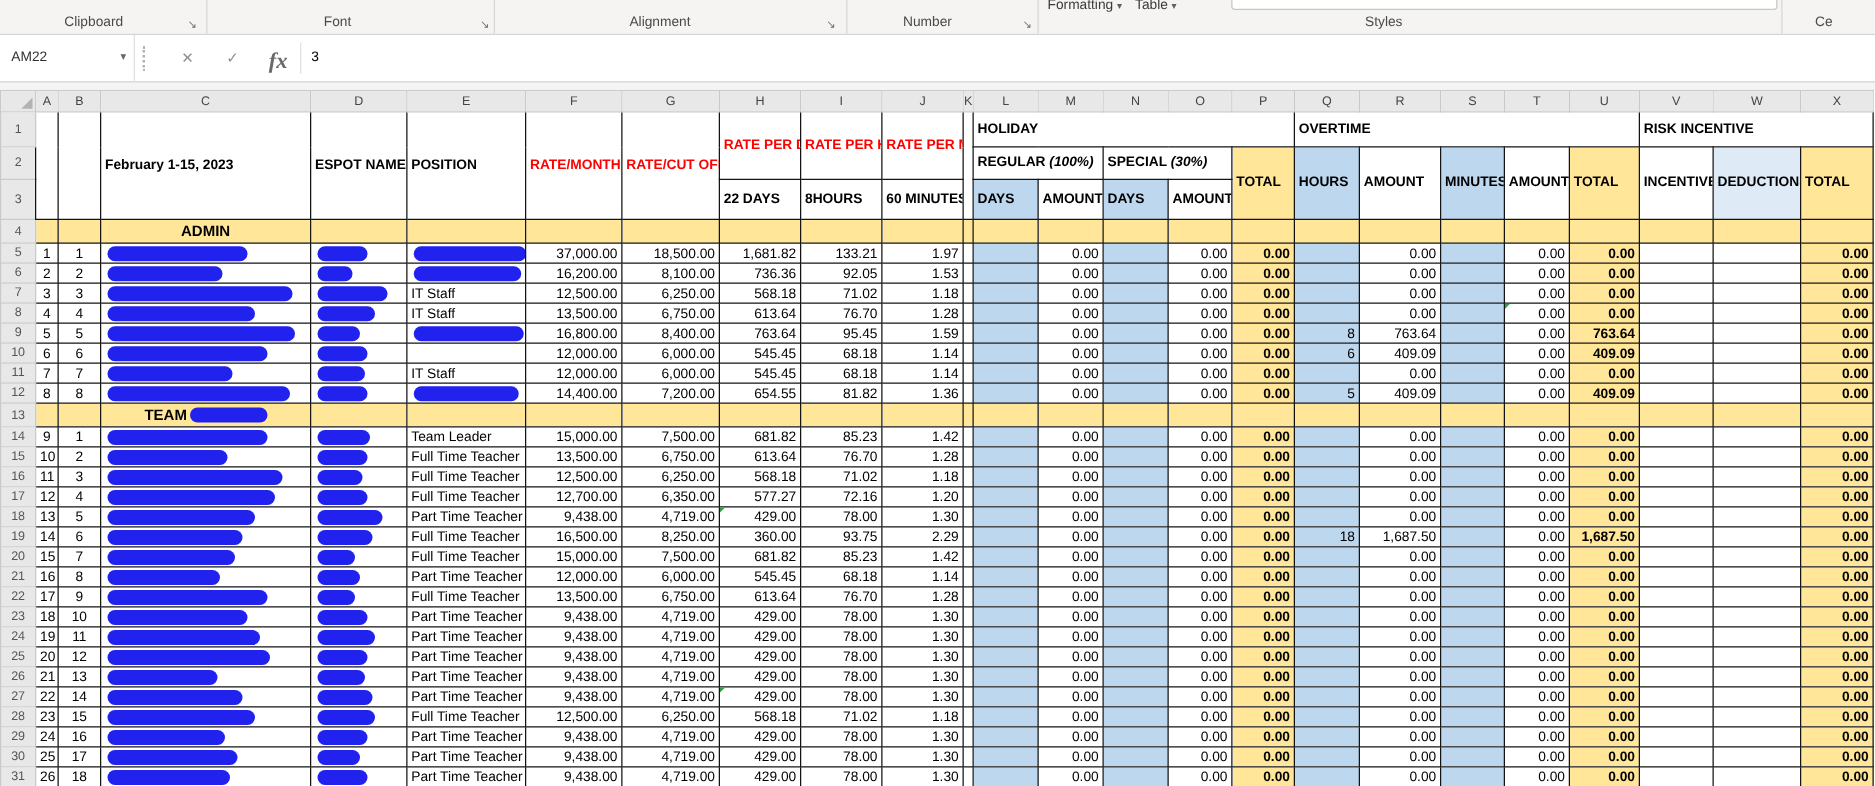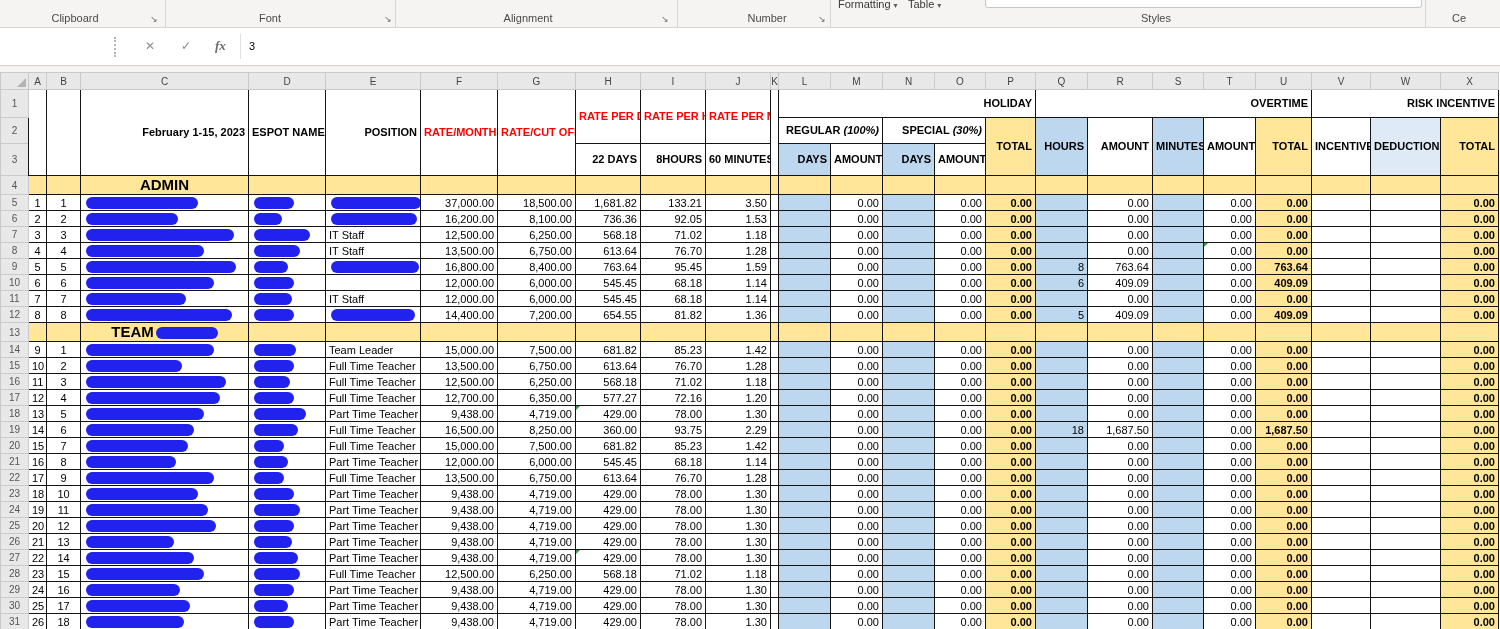--- a/index.html
+++ b/index.html
@@ -19,21 +19,21 @@
   .rb-part .arr { font-size:8px; margin-left:3px; color:#605e5c; }
   .rb-gallery { position:absolute; left:985px; top:-9px; width:437px; height:17px; background:#fff; border:1px solid #c8c6c4; border-radius:3px; }
   
   .fbar { position:relative; height:38px; background:#ffffff; border-bottom:1px solid #cfcfcf; }
   .namebox { position:absolute; left:0; top:0; bottom:0; width:108px; border-right:1px solid #e1dfdd; font-size:11px; color:#333; }
   .namebox .nb-val { position:absolute; left:9px; top:12px; }
   .nb-arrow { position:absolute; right:6px; top:12px; font-size:9px; color:#666; }
   .fb-dots { position:absolute; left:114px; top:9px; height:20px; width:1px; border-left:2px dotted #b5b3b1; }
   .fb-x { position:absolute; left:145px; top:11px; font-size:12px; color:#8f8f8f; }
   .fb-check { position:absolute; left:181px; top:11px; font-size:12px; color:#8f8f8f; }
-  .fb-fx { position:absolute; left:215px; top:10px; font-family:"Liberation Serif", serif; font-style:italic; font-weight:bold; font-size:13px; color:#6a6a6a; }
+  .fb-fx { position:absolute; left:215px; top:10px; font-family:"Liberation Serif", serif; font-style:italic; font-weight:bold; font-size:18px; color:#6a6a6a; }
   .fb-sep { position:absolute; left:240px; top:6px; bottom:6px; width:1px; background:#e1dfdd; }
   .fb-input { position:absolute; left:249px; top:12px; font-size:11px; color:#000; }
   .gstrip { height:6px; background:#f5f4f2; }
   
   table.sheet { border-collapse:collapse; table-layout:fixed; width:1498px; }
   th.colhdr, th.corner {
     height:17px; background:#e8e8e8; border:1px solid #c9c9c9;
     font-size:10px; font-weight:normal; color:#444; text-align:center;
     padding:0; overflow:hidden; position:relative;
   }
@@ -41,22 +41,22 @@
     border-left:9px solid transparent; border-bottom:9px solid #b5b3b1; }
   td.rn { background:#e8e8e8; border:1px solid #c9c9c9; font-size:10px; color:#555; text-align:center; padding:0; overflow:hidden; }
   td.c { border:1px solid #141414; font-size:11px; padding:0 3px; overflow:hidden; white-space:nowrap; vertical-align:middle; }
   .tl { text-align:left; } .tc { text-align:center; } .tr { text-align:right; }
   .bld { font-weight:bold; }
   .red { color:#ff0000; }
   .cblue { background:#BDD7EE; }
   .clblue { background:#DEEBF7; }
   .ctan { background:#FFE699; }
   td.sect { background:#FFE699; border:1px solid #141414; padding:0 3px; overflow:hidden; white-space:nowrap; }
-  .sect-label { font-weight:bold; font-size:15px; }
-  .hcell { font-weight:bold; text-align:right; font-size:11px; line-height:1.15; white-space:normal; }
+  .sect-label { font-weight:bold; font-size:12px; }
+  .hcell { font-weight:bold; text-align:left; font-size:11px; line-height:1.15; white-space:normal; }
   .big { font-size:14px; }
   .sub { font-size:10px; }
   .small { font-size:9px; }
   .it { font-style:italic; }
   tr.r-h1 { height:28px; } tr.r-h2 { height:26px; } tr.r-h3 { height:32px; }
   tbody#sheet-body tr { height:16px; }
   tbody#sheet-body tr.section { height:15px; }
   .redact { display:inline-block; height:12px; border-radius:6px; background:#2222ee; vertical-align:middle; margin-left:2px; }
   .gc { position:relative; }
   .gc::before { content:""; position:absolute; left:0; top:0; width:0; height:0;
@@ -66,37 +66,41 @@
 <body>
 
 <div class="ribbon">
   <span class="rb-part" style="left:838px"><span>Formatting</span><span class="arr">▾</span></span>
   <span class="rb-part" style="left:908px"><span>Table</span><span class="arr">▾</span></span>
   <div class="rb-gallery"></div>
 
   <span class="rb-group" style="left:75px">Clipboard</span>
   <span class="rb-group" style="left:270px">Font</span>
   <span class="rb-group" style="left:528px">Alignment</span>
-  <span class="rb-group" style="left:767px">Number</span>
-  <span class="rb-group" style="left:1156px">Styles</span>
+  <span class="rb-group" style="left:742px">Number</span>
+  <span class="rb-group" style="left:1107px">Styles</span>
   <span class="rb-group noctr" style="left:1452px">Ce</span>
 
   <span class="launch" style="left:150px">↘</span>
   <span class="launch" style="left:384px">↘</span>
   <span class="launch" style="left:661px">↘</span>
   <span class="launch" style="left:818px">↘</span>
 
   <div class="rb-sep" style="left:165px"></div>
   <div class="rb-sep" style="left:395px"></div>
   <div class="rb-sep" style="left:677px"></div>
   <div class="rb-sep" style="left:830px"></div>
   <div class="rb-sep" style="left:1425px"></div>
 </div>
 
 <div class="fbar">
+  <div class="namebox">
+    <span class="nb-val">AM22</span>
+    <span class="nb-arrow">▾</span>
+  </div>
   <div class="fb-dots"></div>
   <span class="fb-x">✕</span>
   <span class="fb-check">✓</span>
   <span class="fb-fx">fx</span>
   <div class="fb-sep"></div>
   <div class="fb-input">3</div>
 </div>
 <div class="gstrip"></div>
 
 <table class="sheet">
@@ -233,21 +237,21 @@
         <td class="rn">5</td>
         <td class="c tc">1</td>
         <td class="c tc">1</td>
         <td class="c tl"><span class="redact" style="width: 112px;"></span></td>
         <td class="c tl"><span class="redact" style="width: 40px;"></span></td>
         <td class="c tl"><span class="redact" style="width: 90px;"></span></td>
         <td class="c tr">37,000.00</td>
         <td class="c tr">18,500.00</td>
         <td class="c tr">1,681.82</td>
         <td class="c tr">133.21</td>
-        <td class="c tr">3.50</td>
+        <td class="c tr">1.97</td>
         <td class="c"></td>
         <td class="c cblue"></td>
         <td class="c tr">0.00</td>
         <td class="c cblue"></td>
         <td class="c tr">0.00</td>
         <td class="c ctan tr bld">0.00</td>
         <td class="c cblue tr"></td>
         <td class="c tr">0.00</td>
         <td class="c cblue"></td>
         <td class="c tr">0.00</td>

